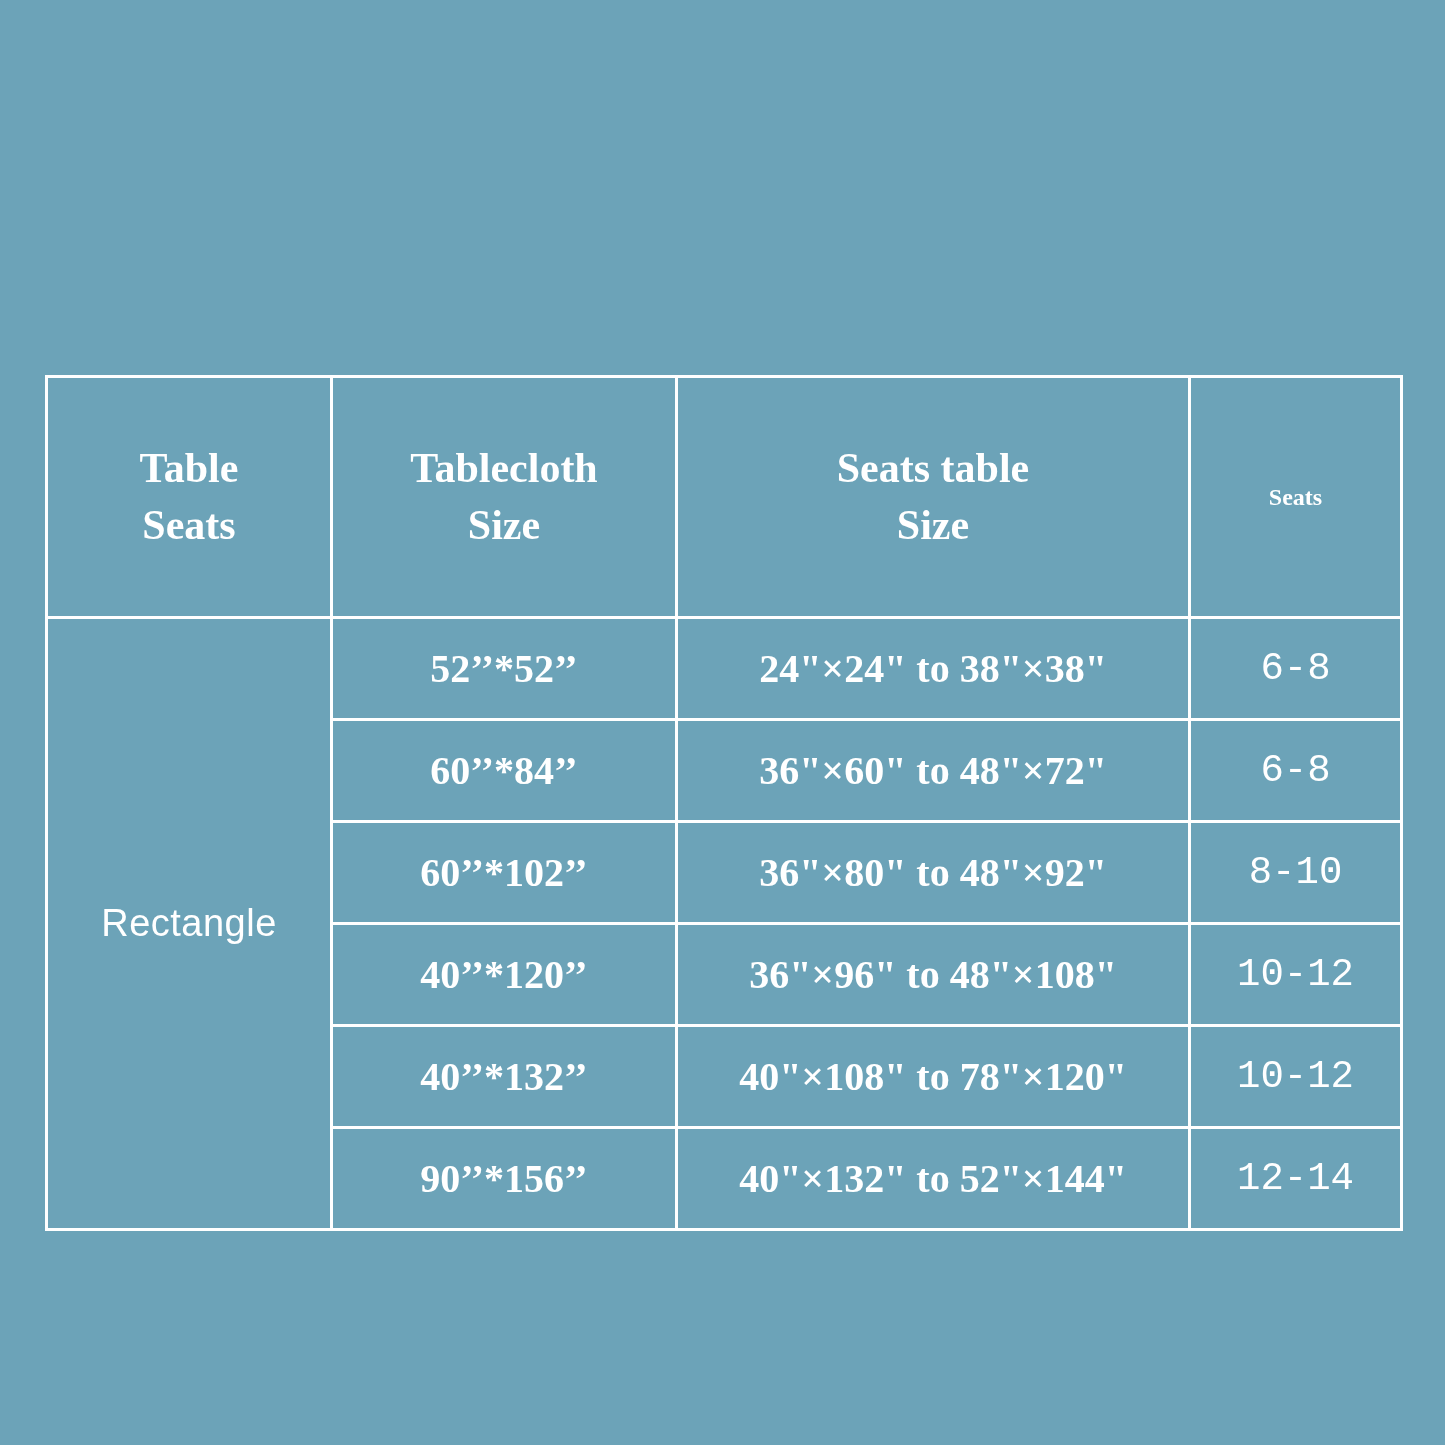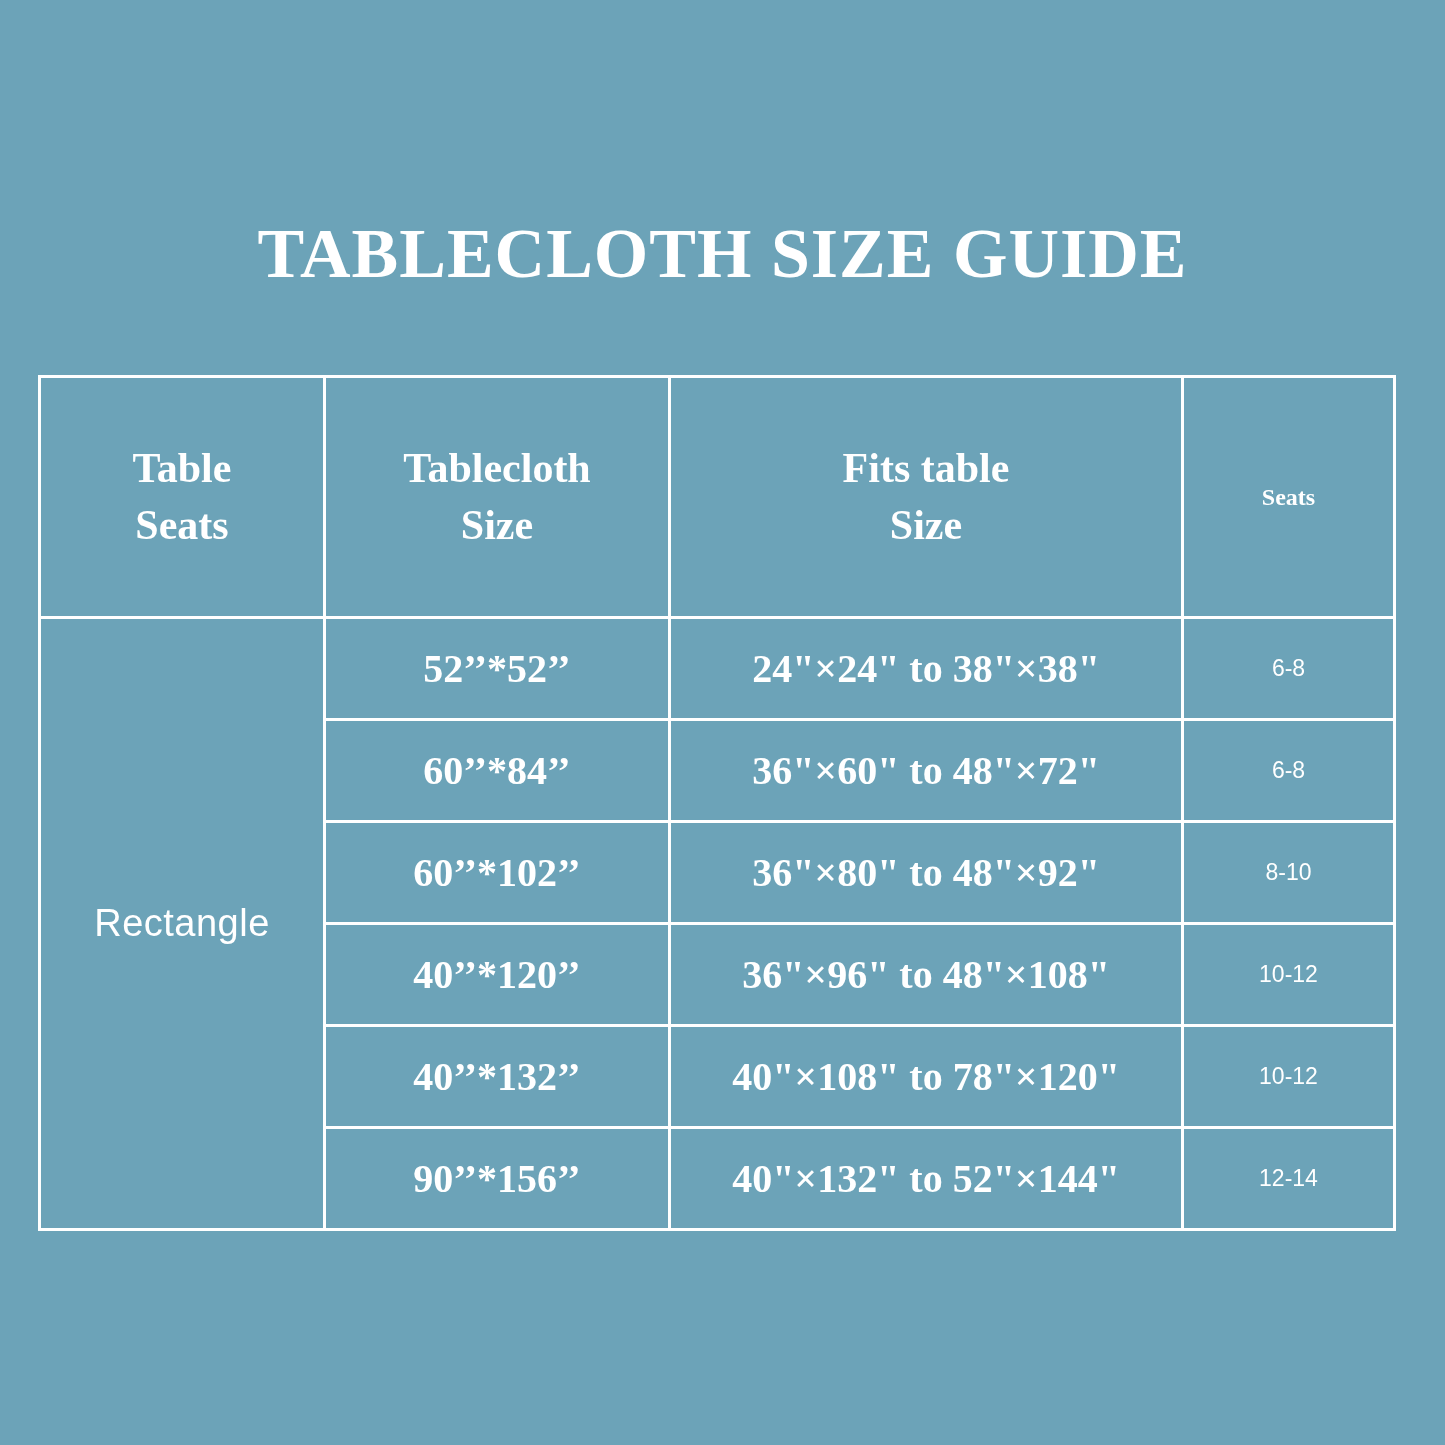--- a/index.html
+++ b/index.html
@@ -29,21 +29,21 @@
     font-family: "Liberation Serif", serif;
     font-weight: bold;
     font-size: 70px;
     letter-spacing: 1px;
     color: #ffffff;
     line-height: 1.1;
   }
   .table-wrap {
     position: absolute;
     top: 375px;
-    left: 38px;
+    left: 45px;
     width: 1313px;
   }
   table.size-table {
     border-collapse: collapse;
     width: 100%;
     table-layout: fixed;
   }
   table.size-table td,
   table.size-table th {
     border: 3px solid #ffffff;
@@ -75,52 +75,51 @@
     margin-left: 23px;
   }
   .data-cell {
     height: 99px;
     font-family: "Liberation Serif", serif;
     font-weight: bold;
     font-size: 40px;
     white-space: nowrap;
   }
   .seats-cell {
-    font-family: Liberation Sans, sans-serif;
+    font-family: Liberation Mono, monospace;
     font-weight: normal;
-    font-size: 23px;
+    font-size: 39px;
   }
 </style>
 </head>
 <body>
 
 <div class="page">
 
-  <div class="title">TABLECLOTH SIZE GUIDE</div>
 
   <div class="table-wrap">
     <table class="size-table">
       <colgroup>
         <col class="c-shape">
         <col class="c-cloth">
         <col class="c-fits">
         <col class="c-seats">
       </colgroup>
       <tbody>
         <tr>
           <td class="head-cell">
             <div>Table</div>
             <div>Seats</div>
           </td>
           <td class="head-cell">
             <div>Tablecloth</div>
             <div>Size</div>
           </td>
           <td class="head-cell">
-            <div>Fits table</div>
+            <div>Seats table</div>
             <div>Size</div>
           </td>
           <td class="head-cell seats">Seats</td>
         </tr>
 
         <tr>
           <td class="shape-cell" rowspan="6">Rectangle</td>
           <td class="data-cell">52’’*52’’</td>
           <td class="data-cell">24"×24" to 38"×38"</td>
           <td class="data-cell seats-cell">6-8</td>

